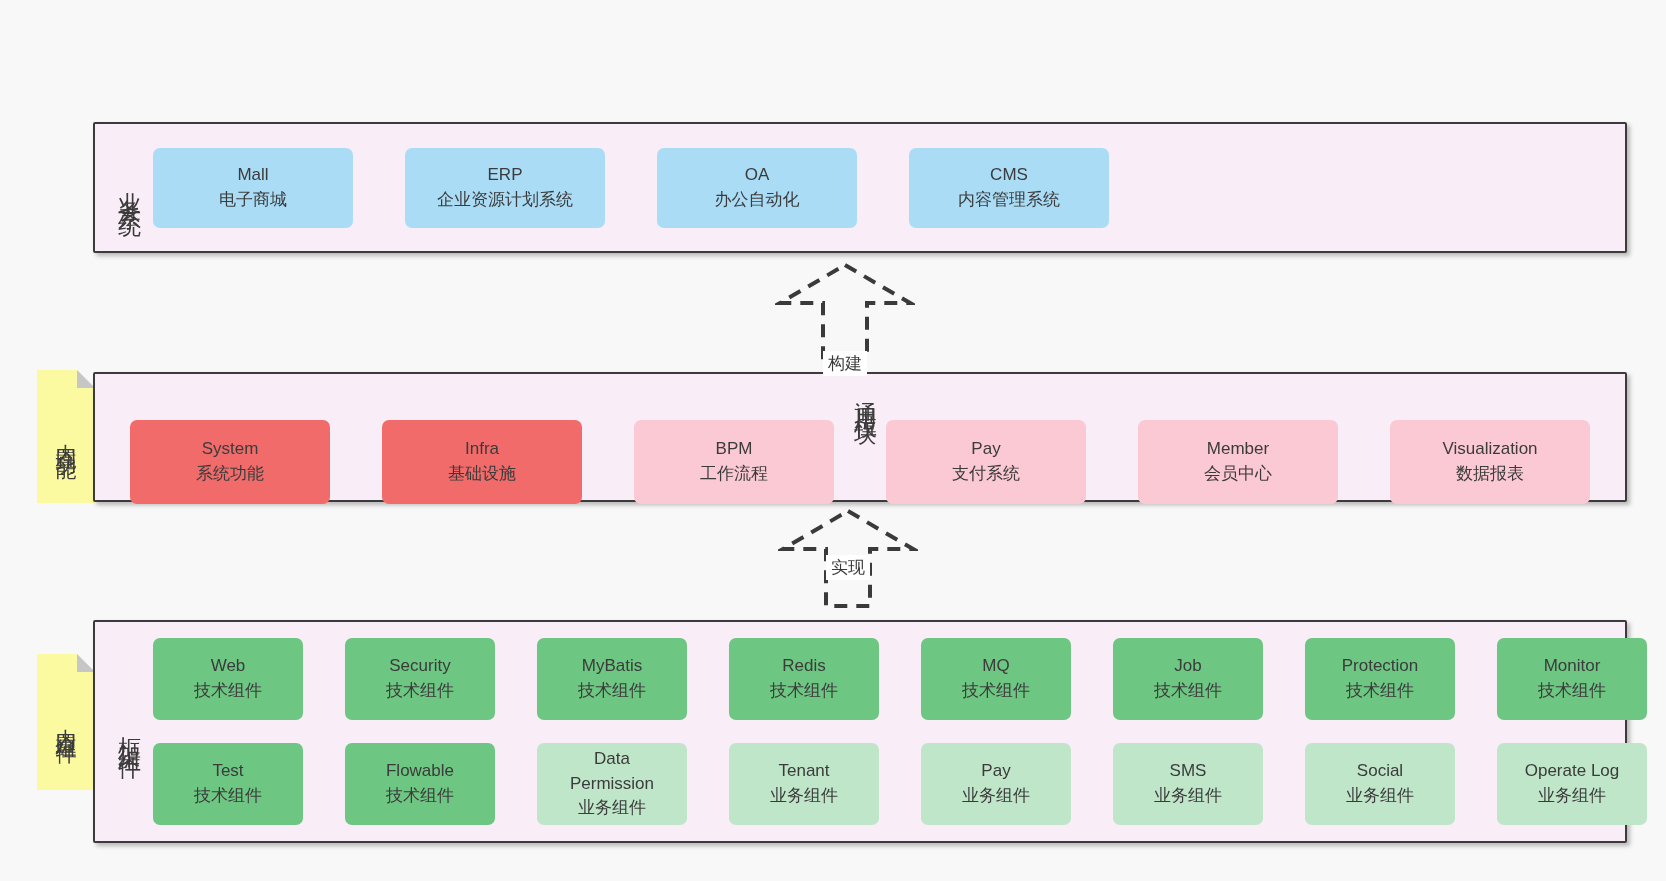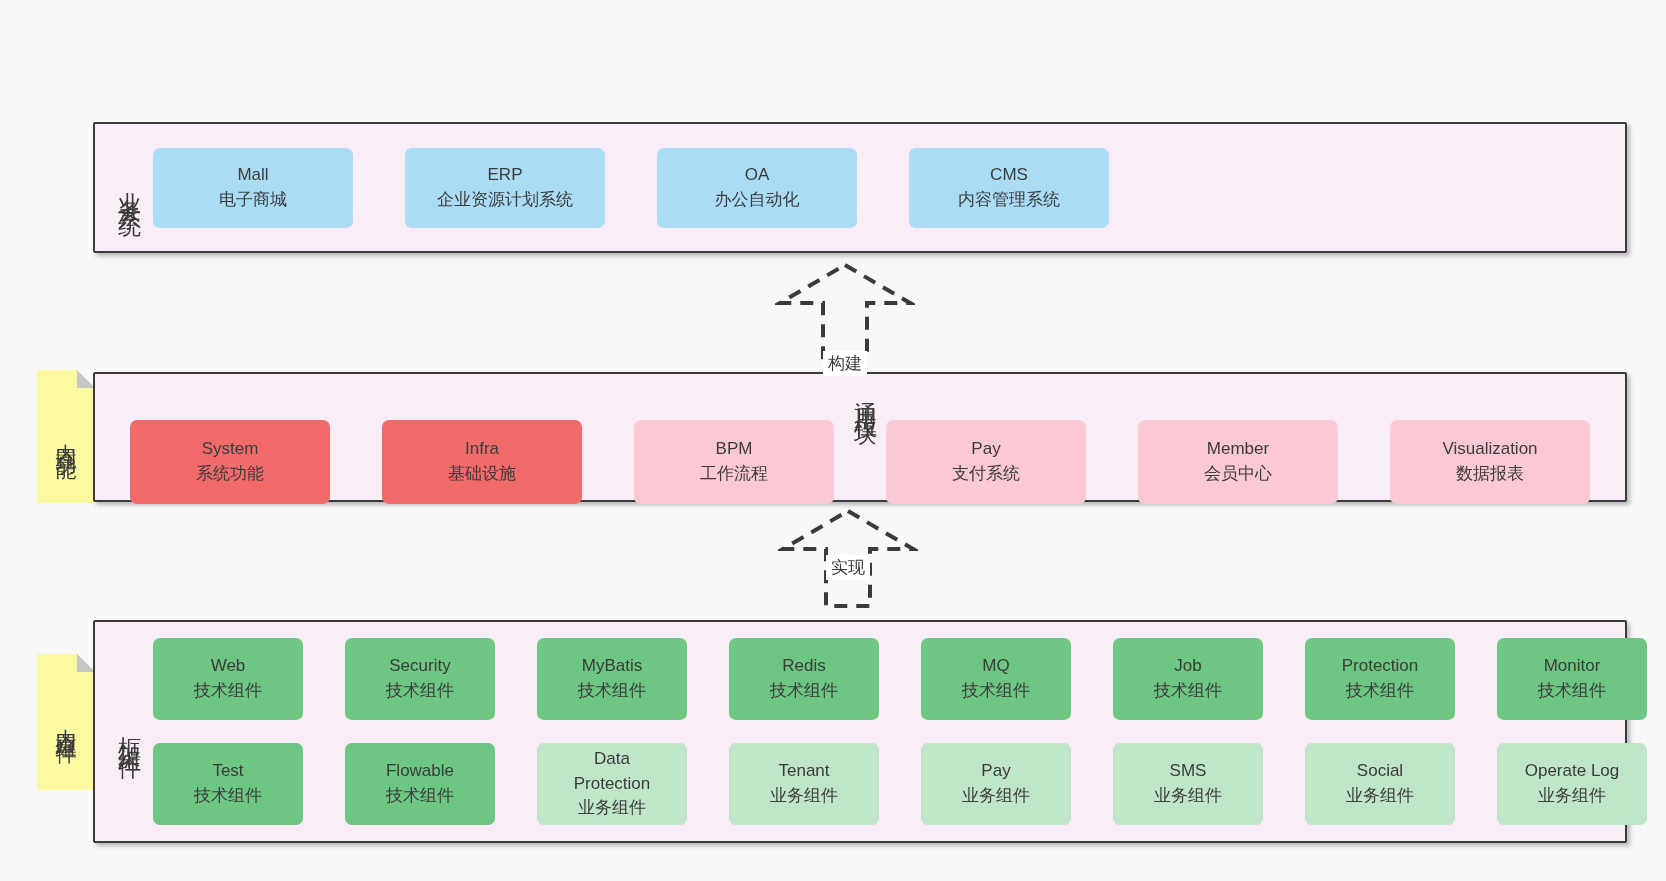--- a/index.html
+++ b/index.html
@@ -224,21 +224,21 @@
         <div class="box green">
           <span class="en">Test</span>
           <span class="zh">技术组件</span>
         </div>
         <div class="box green">
           <span class="en">Flowable</span>
           <span class="zh">技术组件</span>
         </div>
         <div class="box lgreen">
           <span class="en">Data
-Protection</span>
+Permission</span>
           <span class="zh">业务组件</span>
         </div>
         <div class="box lgreen">
           <span class="en">Tenant</span>
           <span class="zh">业务组件</span>
         </div>
         <div class="box lgreen">
           <span class="en">Pay</span>
           <span class="zh">业务组件</span>
         </div>

